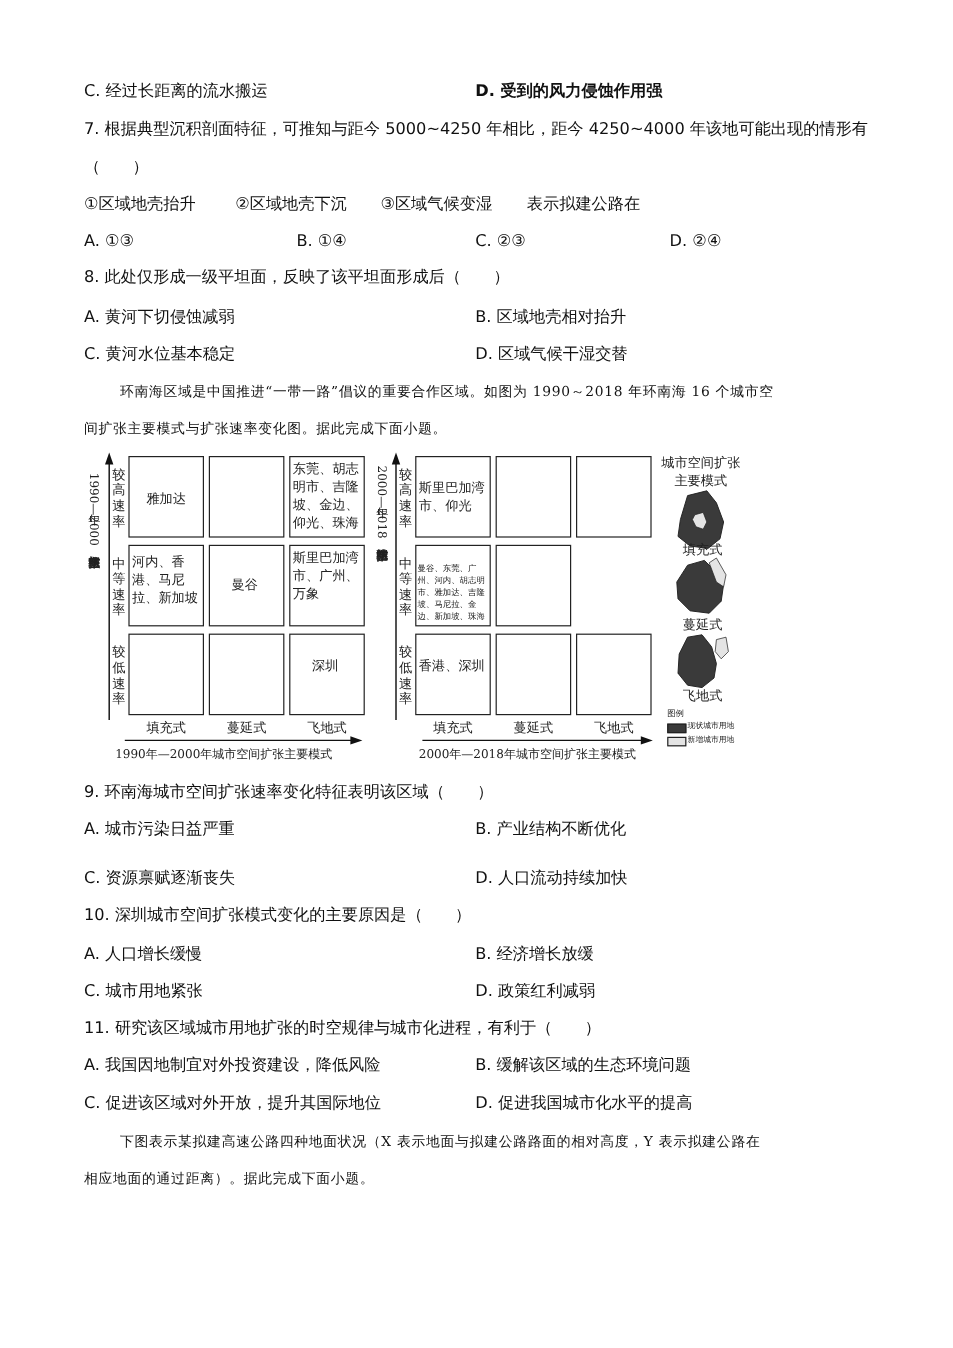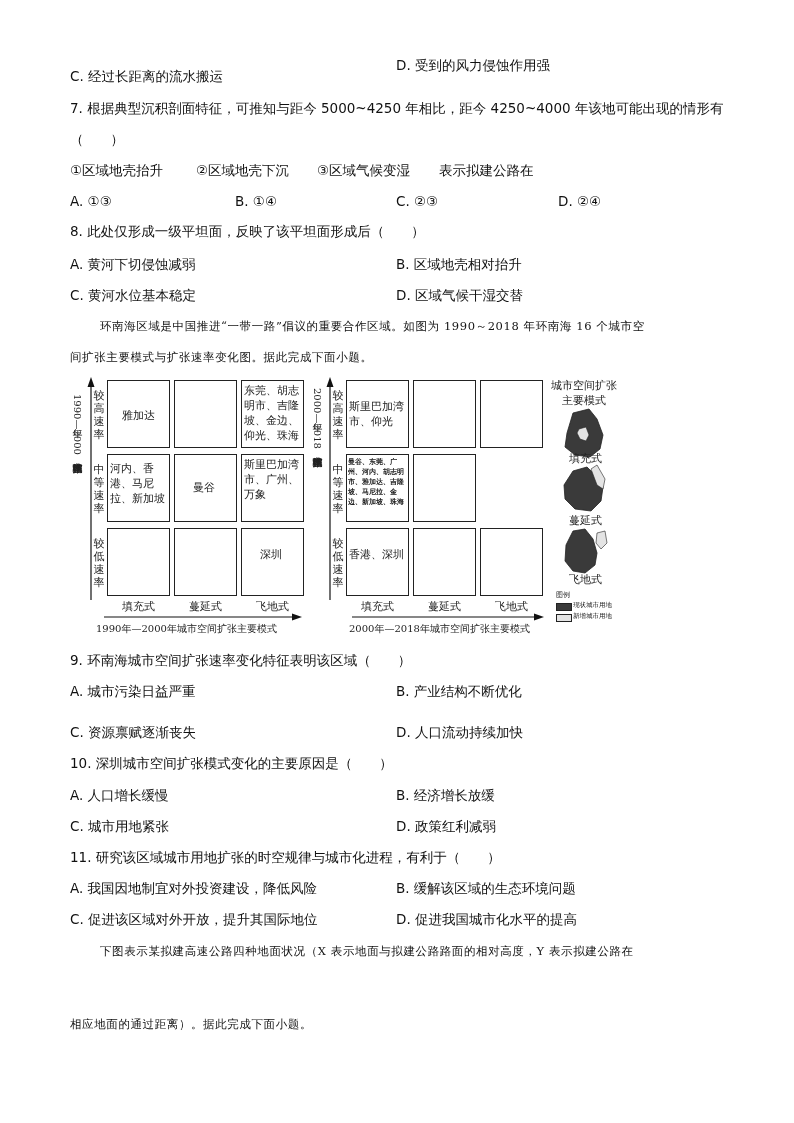--- a/index.html
+++ b/index.html
@@ -16,30 +16,30 @@
   .vtitle { position:absolute; font-family:"DejaVu Serif","Liberation Serif",serif; font-size:10px;
             writing-mode:vertical-rl; white-space:nowrap; color:#222; }
   .xlab { position:absolute; font-family:"DejaVu Serif","Liberation Serif",serif; font-size:11px; color:#222; text-align:center; white-space:nowrap; }
   .xtitle { position:absolute; font-family:"DejaVu Serif","Liberation Serif",serif; font-size:10px; color:#222; white-space:nowrap; }
   .legend-text { position:absolute; font-family:"DejaVu Serif","Liberation Serif",serif; color:#222; white-space:nowrap; }
 </style>
 </head>
 <body>
 
 <div class="line" style="left:70px; top:67px;">C. 经过长距离的流水搬运</div>
-<div class="line" style="left:396px; top:56px;">D. 受到的风力侵蚀作用强</div>
+<div class="line" style="left:396px; top:67px;font-weight:bold;">D. 受到的风力侵蚀作用强</div>
 
 <div class="line" style="left:70px; top:99px;">7. 根据典型沉积剖面特征，可推知与距今 5000~4250 年相比，距今 4250~4000 年该地可能出现的情形有</div>
 <div class="line" style="left:70px; top:130px;">（　　）</div>
 <div class="line" style="left:70px; top:161px;">①区域地壳抬升</div>
 <div class="line" style="left:196px; top:161px;">②区域地壳下沉</div>
 <div class="line" style="left:317px; top:161px;">③区域气候变湿</div>
 <div class="line" style="left:439px; top:161px;">表示拟建公路在</div>
 <div class="line" style="left:70px; top:192px;">A. ①③</div>
-<div class="line" style="left:235px; top:192px;">B. ①④</div>
+<div class="line" style="left:247px; top:192px;">B. ①④</div>
 <div class="line" style="left:396px; top:192px;">C. ②③</div>
 <div class="line" style="left:558px; top:192px;">D. ②④</div>
 
 <div class="line" style="left:70px; top:222px;">8. 此处仅形成一级平坦面，反映了该平坦面形成后（　　）</div>
 <div class="line" style="left:70px; top:255px;">A. 黄河下切侵蚀减弱</div>
 <div class="line" style="left:396px; top:255px;">B. 区域地壳相对抬升</div>
 <div class="line" style="left:70px; top:286px;">C. 黄河水位基本稳定</div>
 <div class="line" style="left:396px; top:286px;">D. 区域气候干湿交替</div>
 
 <div class="line para" style="left:100px; top:317px;">环南海区域是中国推进“一带一路”倡议的重要合作区域。如图为 1990～2018 年环南海 16 个城市空</div>
@@ -99,21 +99,21 @@
   <div class="xlab" style="left:241px; top:599px; width:63px;">飞地式</div>
   <div class="xtitle" style="left:96px; top:622px;">1990年—2000年城市空间扩张主要模式</div>
 
   <div class="box" style="left:346px; top:380px; width:63px; height:68px;">
     <div class="txt" style="left:2px; top:18px; width:62px; white-space:normal;">斯里巴加湾市、仰光</div>
   </div>
   <div class="box" style="left:413px; top:380px; width:63px; height:68px;"></div>
   <div class="box" style="left:480px; top:380px; width:63px; height:68px;"></div>
 
   <div class="box" style="left:346px; top:454px; width:63px; height:68px;">
-    <div class="txt small" style="left:1px; top:2px; width:61px; white-space:normal;font-weight:bold;">曼谷、东莞、广州、河内、胡志明市、雅加达、吉隆坡、马尼拉、金边、新加坡、珠海</div>
+    <div class="txt small" style="left:1px; top:14px; width:61px; white-space:normal;">曼谷、东莞、广州、河内、胡志明市、雅加达、吉隆坡、马尼拉、金边、新加坡、珠海</div>
   </div>
   <div class="box" style="left:413px; top:454px; width:63px; height:68px;"></div>
 
   <div class="box" style="left:346px; top:528px; width:63px; height:68px;">
     <div class="txt" style="left:2px; top:18px;">香港、深圳</div>
   </div>
   <div class="box" style="left:413px; top:528px; width:63px; height:68px;"></div>
   <div class="box" style="left:480px; top:528px; width:63px; height:68px;"></div>
 
   <div class="xlab" style="left:346px; top:599px; width:63px;">填充式</div>
@@ -159,13 +159,13 @@
 <div class="line" style="left:70px; top:817px;">C. 城市用地紧张</div>
 <div class="line" style="left:396px; top:817px;">D. 政策红利减弱</div>
 
 <div class="line" style="left:70px; top:848px;">11. 研究该区域城市用地扩张的时空规律与城市化进程，有利于（　　）</div>
 <div class="line" style="left:70px; top:879px;">A. 我国因地制宜对外投资建设，降低风险</div>
 <div class="line" style="left:396px; top:879px;">B. 缓解该区域的生态环境问题</div>
 <div class="line" style="left:70px; top:910px;">C. 促进该区域对外开放，提升其国际地位</div>
 <div class="line" style="left:396px; top:910px;">D. 促进我国城市化水平的提高</div>
 
 <div class="line para" style="left:100px; top:942px;">下图表示某拟建高速公路四种地面状况（X 表示地面与拟建公路路面的相对高度，Y 表示拟建公路在</div>
-<div class="line para" style="left:70px; top:1015px;">相应地面的通过距离）。据此完成下面小题。</div>
+<div class="line para" style="left:70px; top:973px;">相应地面的通过距离）。据此完成下面小题。</div>
 
 </body></html>

